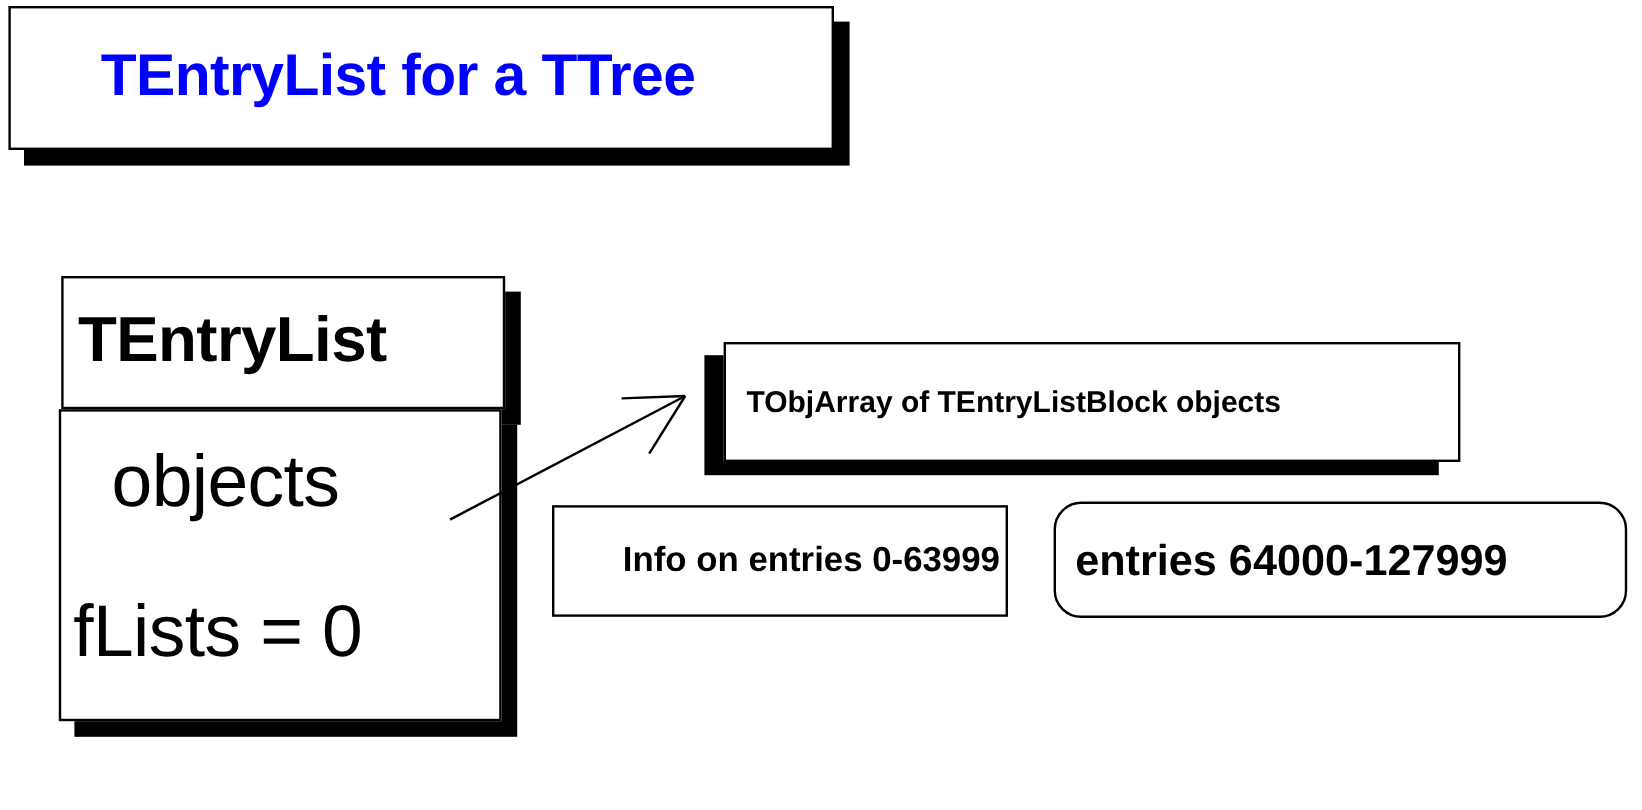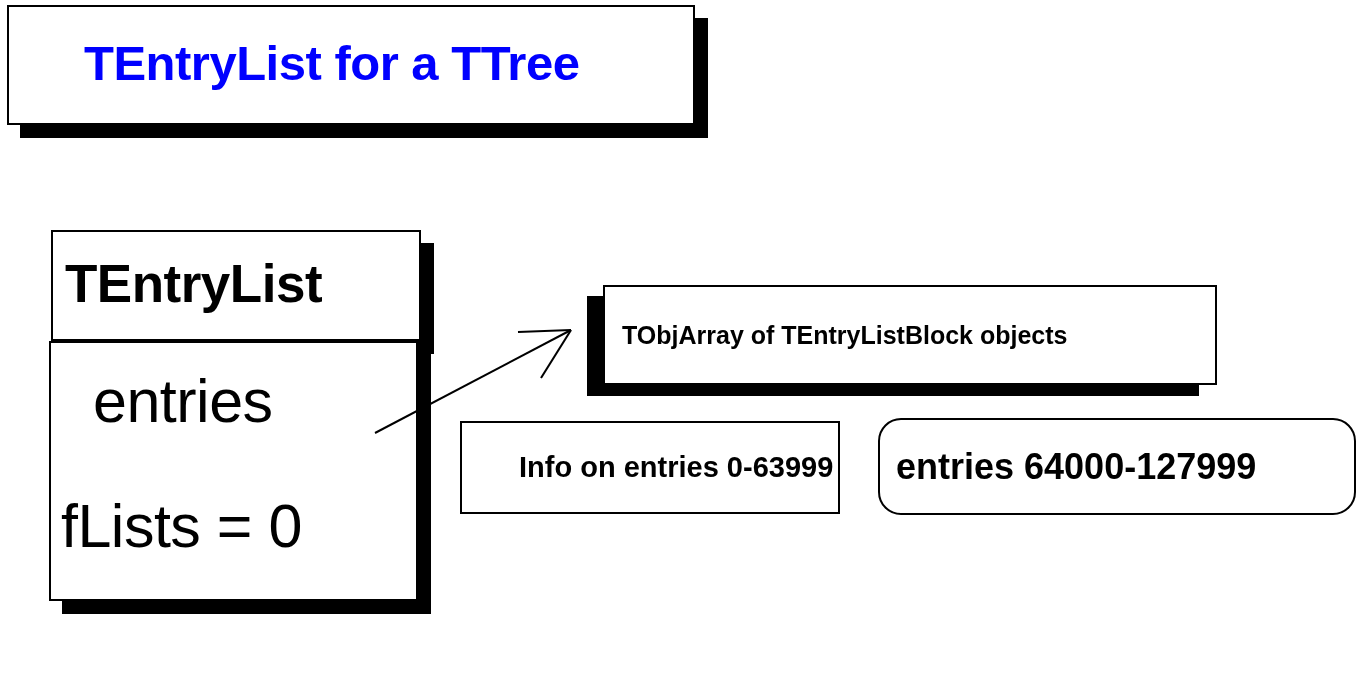--- a/index.html
+++ b/index.html
@@ -195,21 +195,21 @@
     <span id="title-text">TEntryList for a TTree</span>
   </div>
 
   <div class="shadow" id="entrylist-header-shadow"></div>
   <div class="box" id="entrylist-header-box">
     <span id="entrylist-header-text">TEntryList</span>
   </div>
 
   <div class="shadow" id="entrylist-body-shadow"></div>
   <div class="box" id="entrylist-body-box">
-    <span id="fblocks-text">entries</span>
+    <span id="fblocks-text">objects</span>
     <span id="flists-text">fLists = 0</span>
   </div>
 
   <div class="shadow" id="objarray-shadow"></div>
   <div class="box" id="objarray-box">
     <span id="objarray-text">TObjArray of TEntryListBlock objects</span>
   </div>
 
   <div class="box" id="block1-box">
     <span id="block1-text">Info on entries 0-63999</span>

